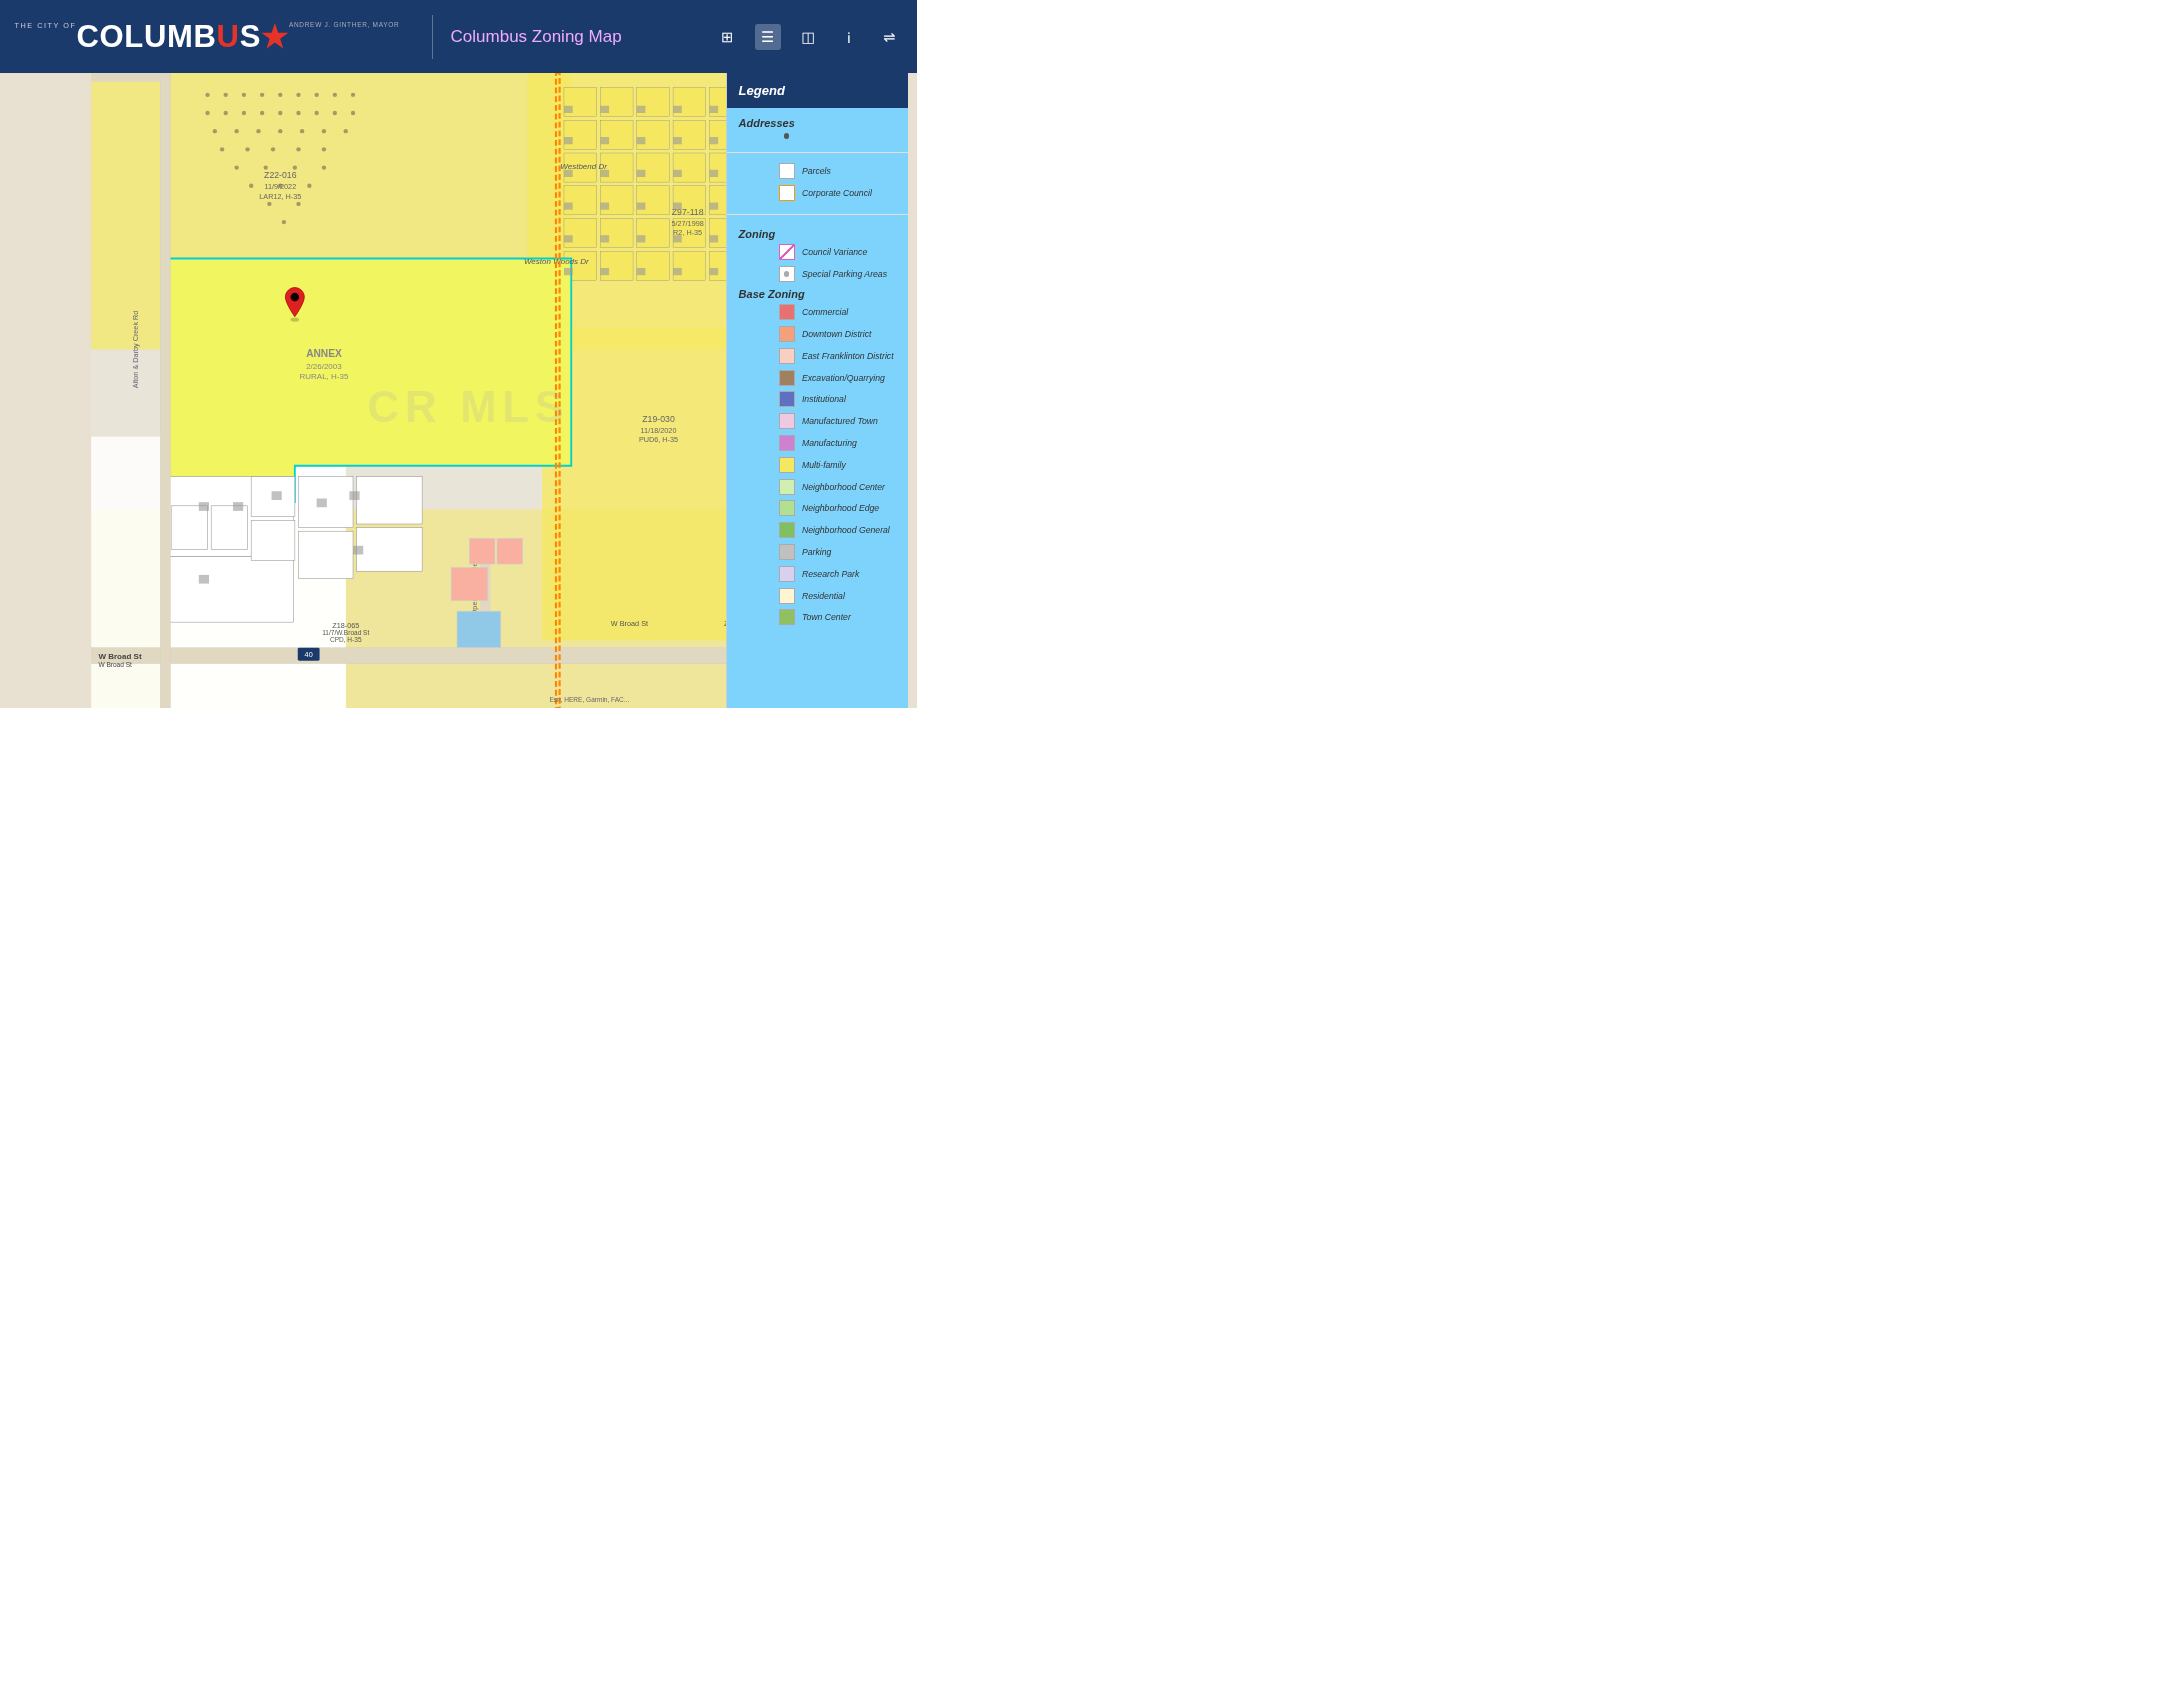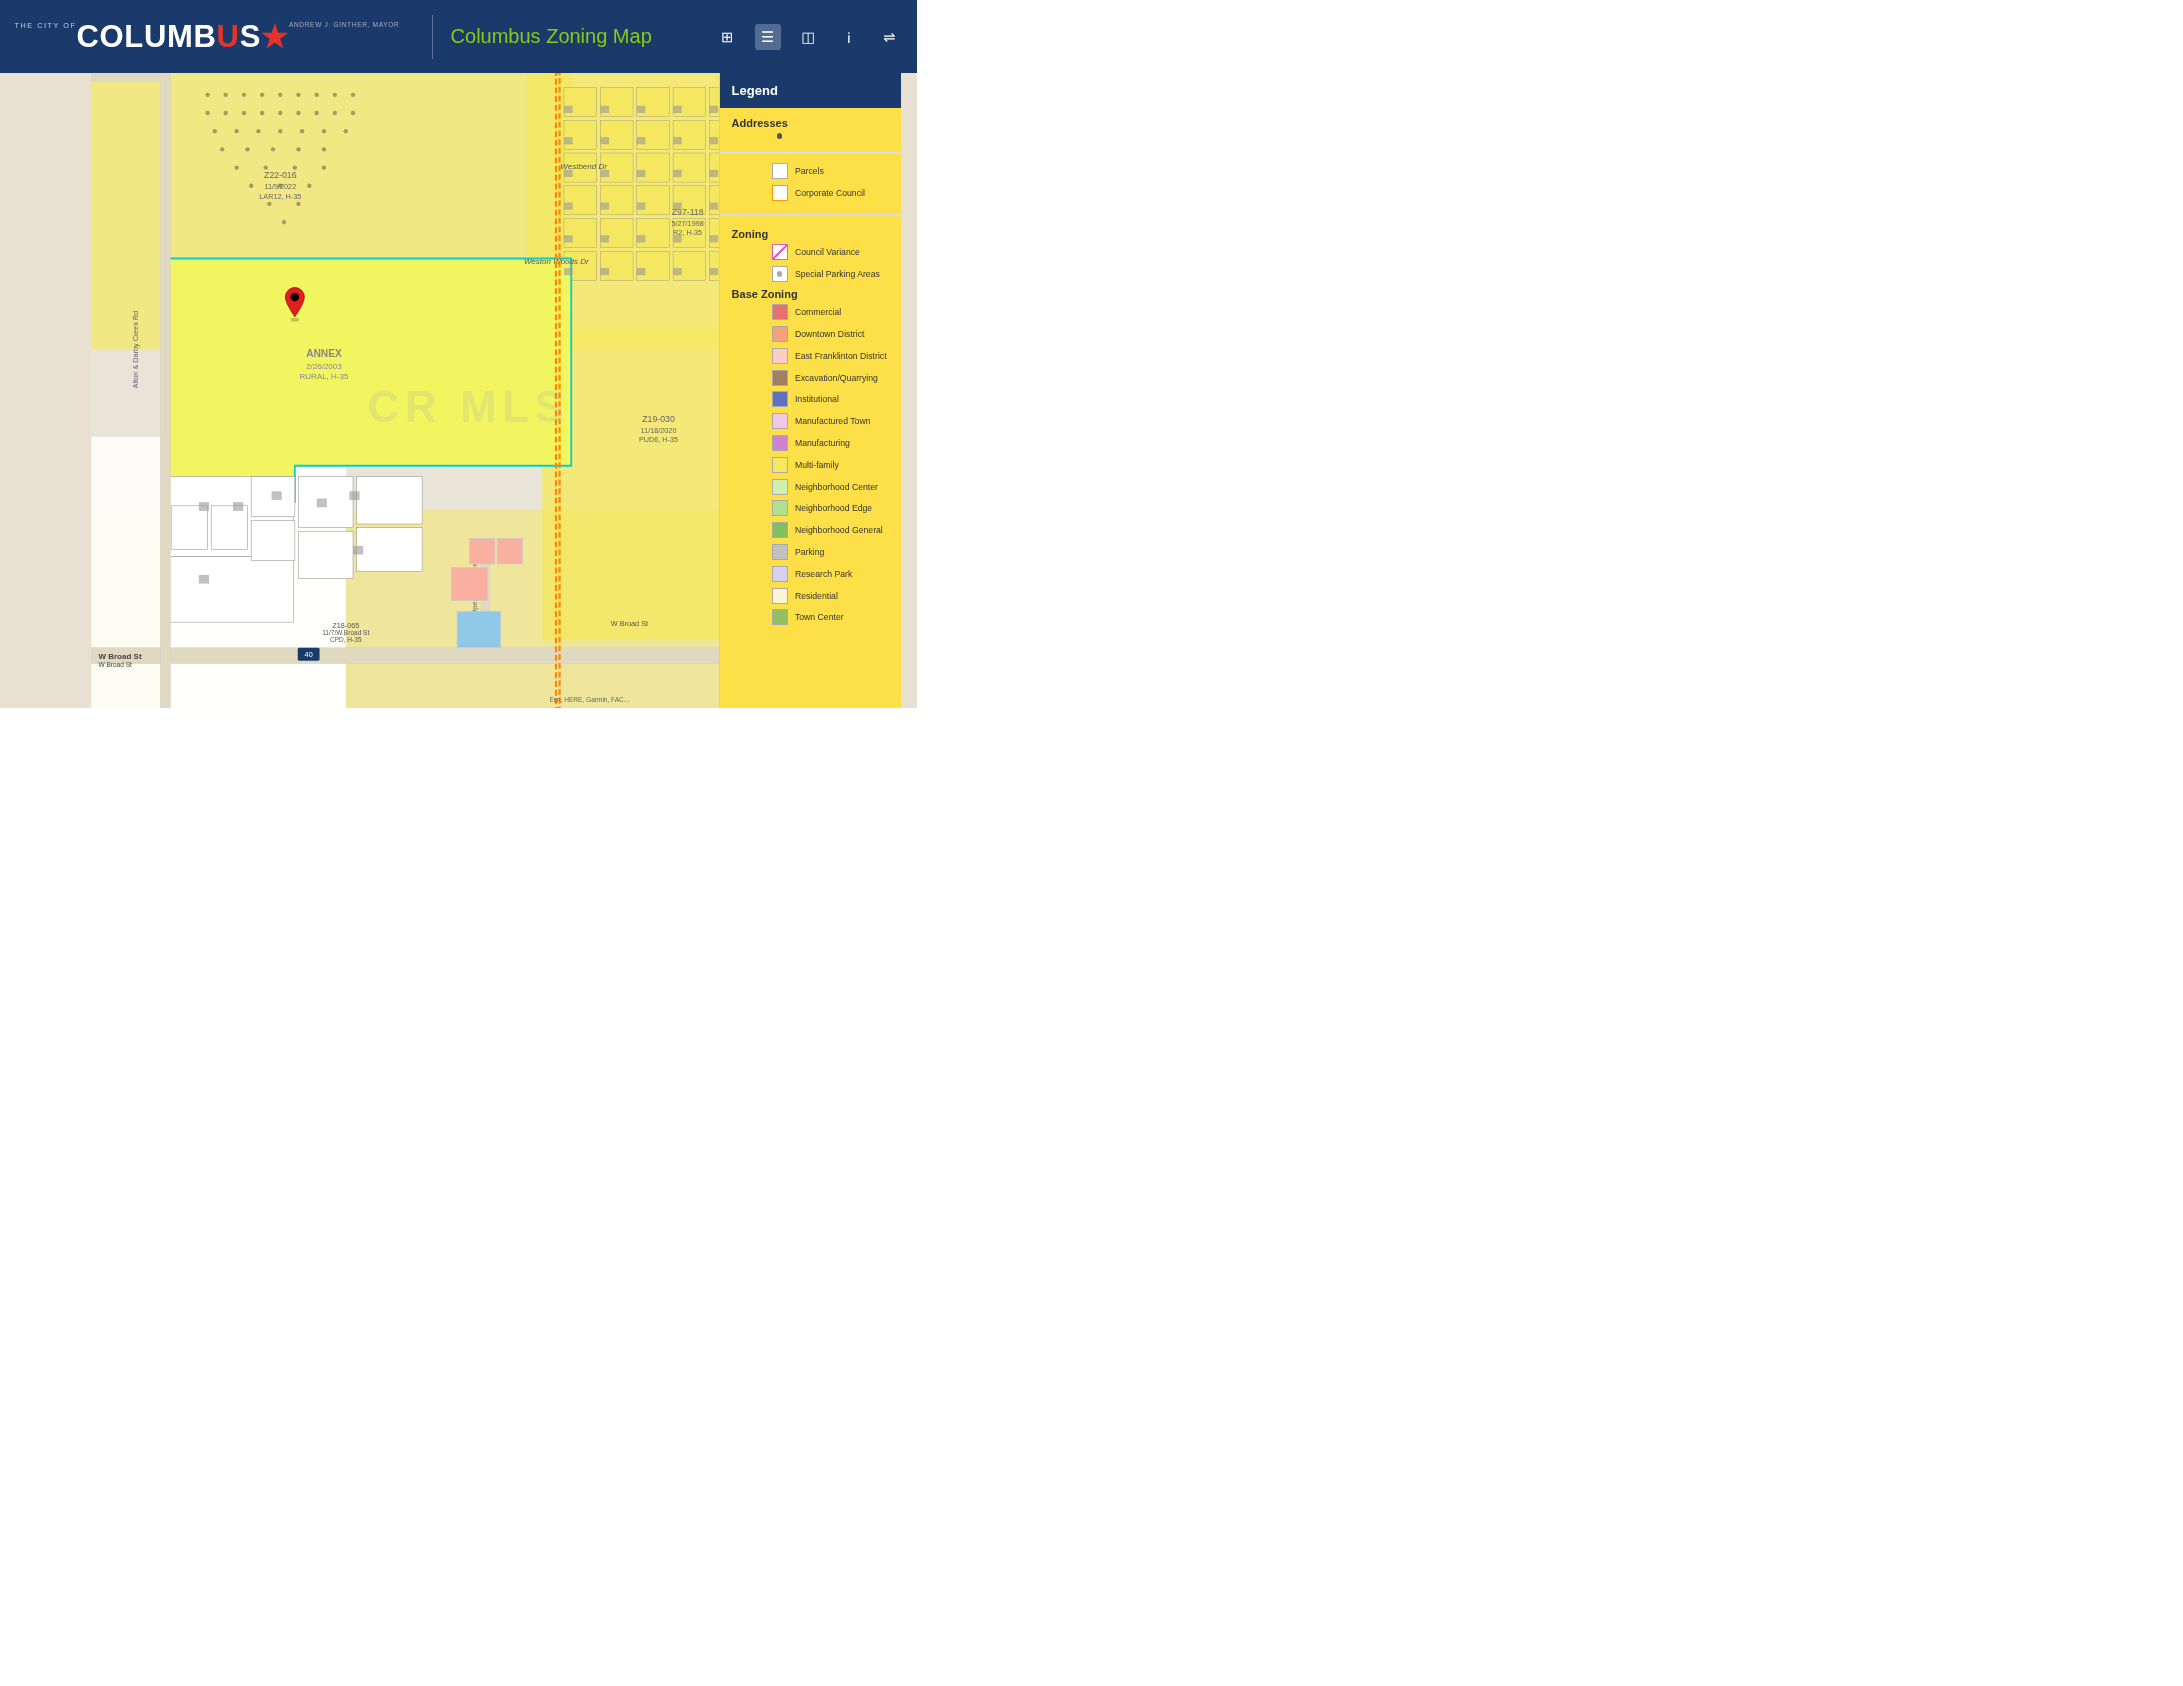--- a/index.html
+++ b/index.html
@@ -33,22 +33,22 @@
       color: #aab;
       letter-spacing: 0.7px;
     }
     #header-divider {
       width: 1.5px;
       height: 44px;
       background: rgba(255,255,255,0.3);
       margin: 0 17.5px;
     }
     #header-title {
-      font-size: 20px;
-      color: #84cc16;
+      font-size: 17px;
+      color: #f0abfc;
       font-weight: 400;
     }
     #header-tools {
       margin-left: auto;
       display: flex;
       gap: 14.6px;
       align-items: center;
     }
     .header-tool-btn {
       width: 26px;
@@ -79,27 +79,28 @@
       position: absolute;
       top: 0; left: 0;
       width: 100%;
       height: 100%;
     }
 
     
     #legend-panel {
       position: absolute;
       top: 0;
-      right: 16px;
+      right: 9px;
       width: 182px;
       height: 100%;
-      background: #fde047;
+      background: #7dd3fc;
       overflow-y: auto;
       border-left: 0.7px solid #ccc;
       z-index: 50;
+      font-style: italic;
     }
     #legend-header {
       background: #1a3a6b;
       color: white;
       padding: 10.2px 11.6px;
       font-size: 13px;
       font-weight: 600;
     }
     .legend-section {
       padding: 5.8px 11.6px 2.9px;

